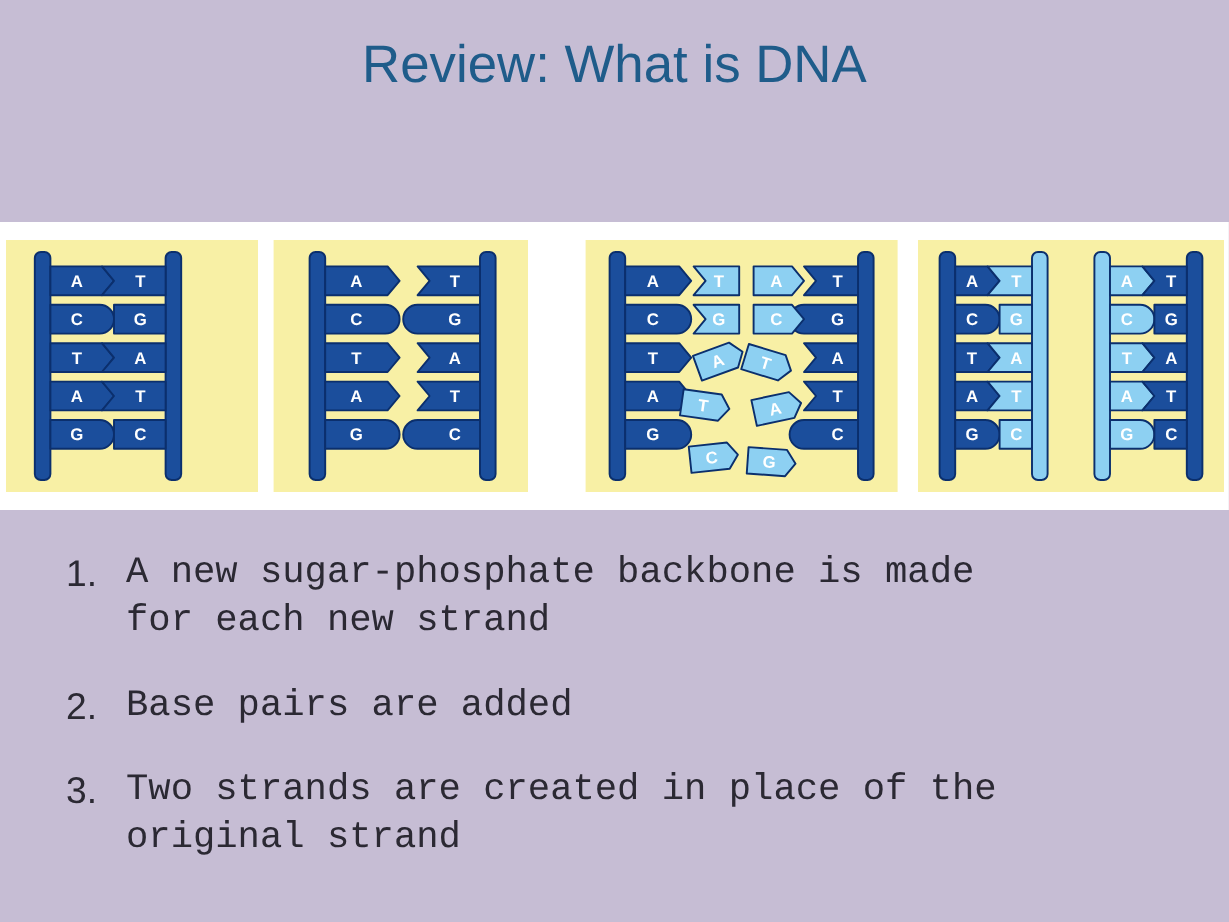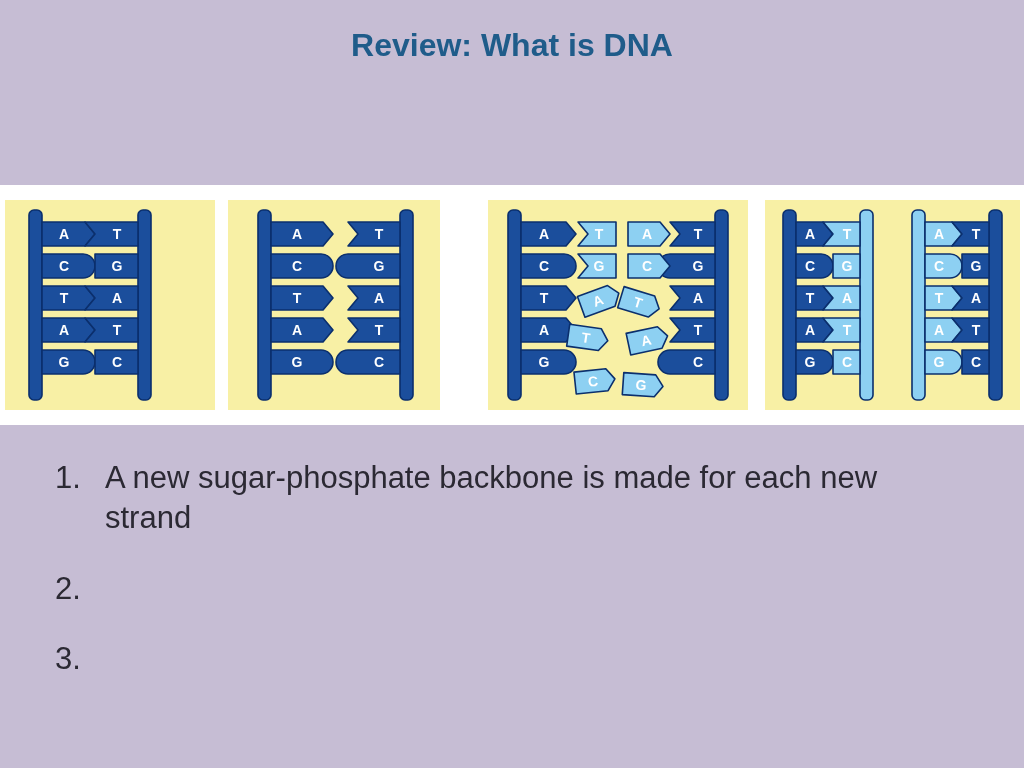--- a/index.html
+++ b/index.html
@@ -3,36 +3,36 @@
 <meta charset="utf-8">
 <style>
   html,body{margin:0;padding:0;}
   body{
     width:1024px;height:768px;position:relative;overflow:hidden;
     background:var(--bg,#c6bdd4);
     font-family:"Liberation Sans",sans-serif;
   }
   .title{
     position:absolute;top:24px;left:0;width:1024px;margin:0;text-align:center;
-    color:var(--title,#1f5c8a);font-size:32px;font-weight:700;line-height:1.35;
+    color:var(--title,#1f5c8a);font-size:44px;font-weight:400;line-height:1.35;
   }
   .title span{display:block;}
   .strip{
     position:absolute;top:185px;left:0;width:1024px;height:240px;
     background:var(--strip,#ffffff);
   }
   .panel{position:absolute;top:15px;height:210px;background:var(--panel,#f8f0a5);}
   .panel svg{display:block;width:100%;height:100%;}
   .points{
     position:absolute;top:458px;left:55px;width:900px;
     color:var(--text,#2b2933);font-size:31px;line-height:1.3;
   }
   .point{display:flex;margin-bottom:30px;}
   .num{width:50px;flex:none;}
-  .ptext{width:780px;}
+  .ptext{width:780px;font-family:Liberation Mono, monospace;}
 </style>
 </head>
 <body style="--bg: #c6bdd4; --title: #1f5c8a; --text: #2b2933; --strip: #ffffff; --panel: #f8f0a5;">
 
 <div class="slide">
 
   <h1 class="title">
     <span>Review: What is DNA</span>
   </h1>
 
@@ -205,19 +205,21 @@
       </div>
     </div>
 
   <div class="points">
     <div class="point">
       <span class="num">1.</span>
       <span class="ptext">A new sugar-phosphate backbone is made for each new strand</span>
     </div>
     <div class="point">
       <span class="num">2.</span>
+      <span class="ptext">Base pairs are added</span>
     </div>
     <div class="point">
       <span class="num">3.</span>
+      <span class="ptext">Two strands are created in place of the original strand</span>
     </div>
   </div>
 
 </div>
 
 </body></html>

